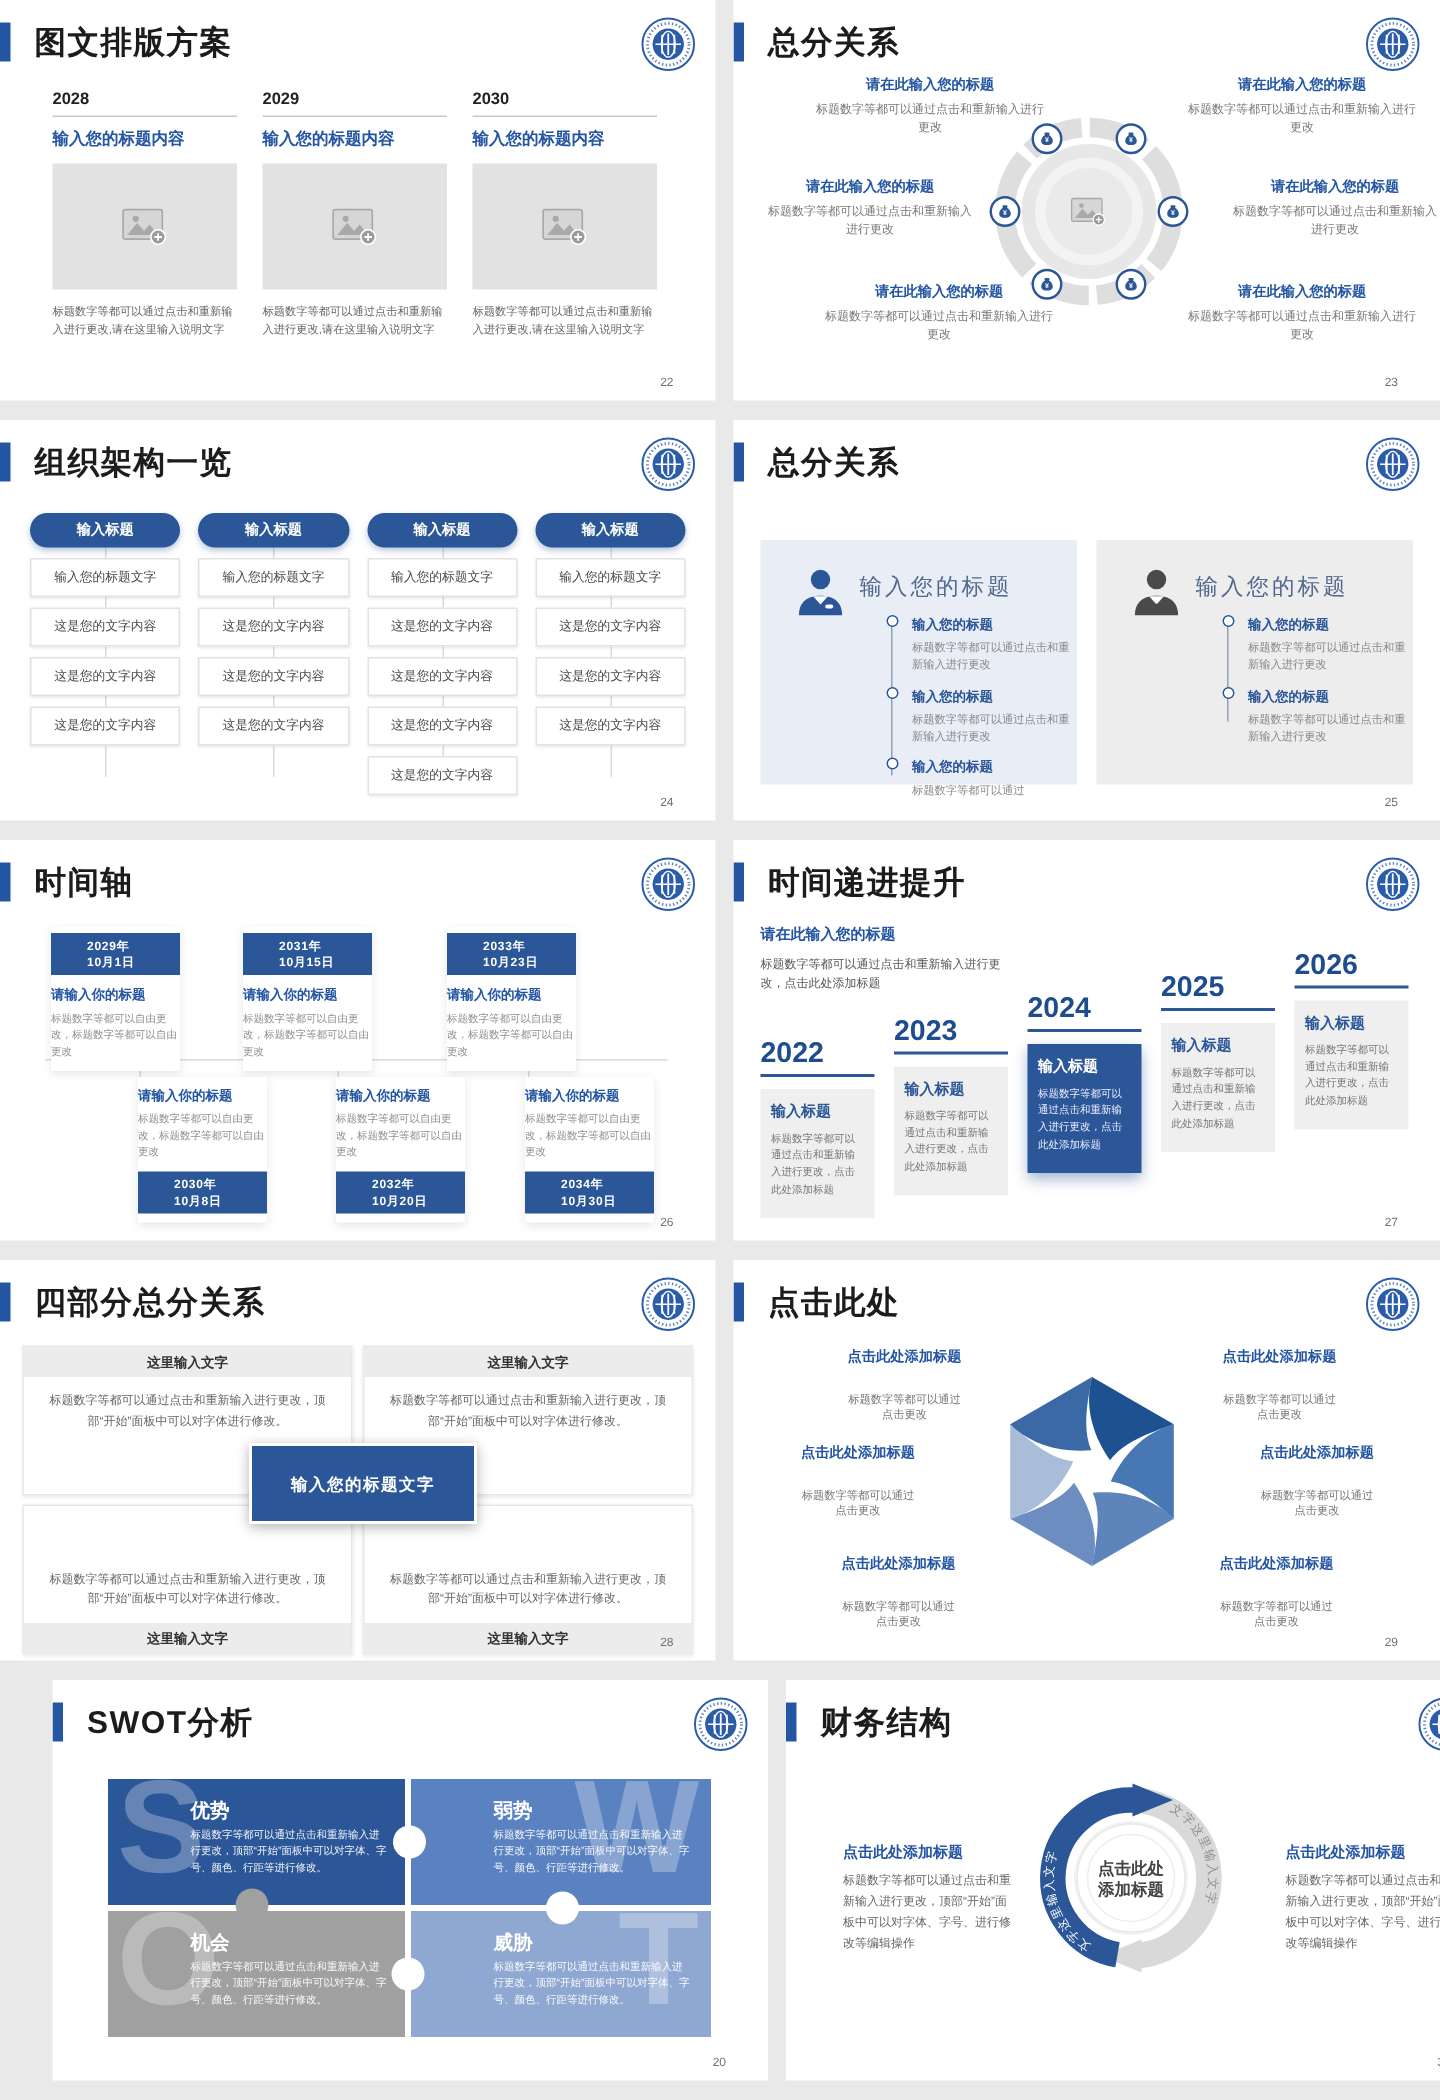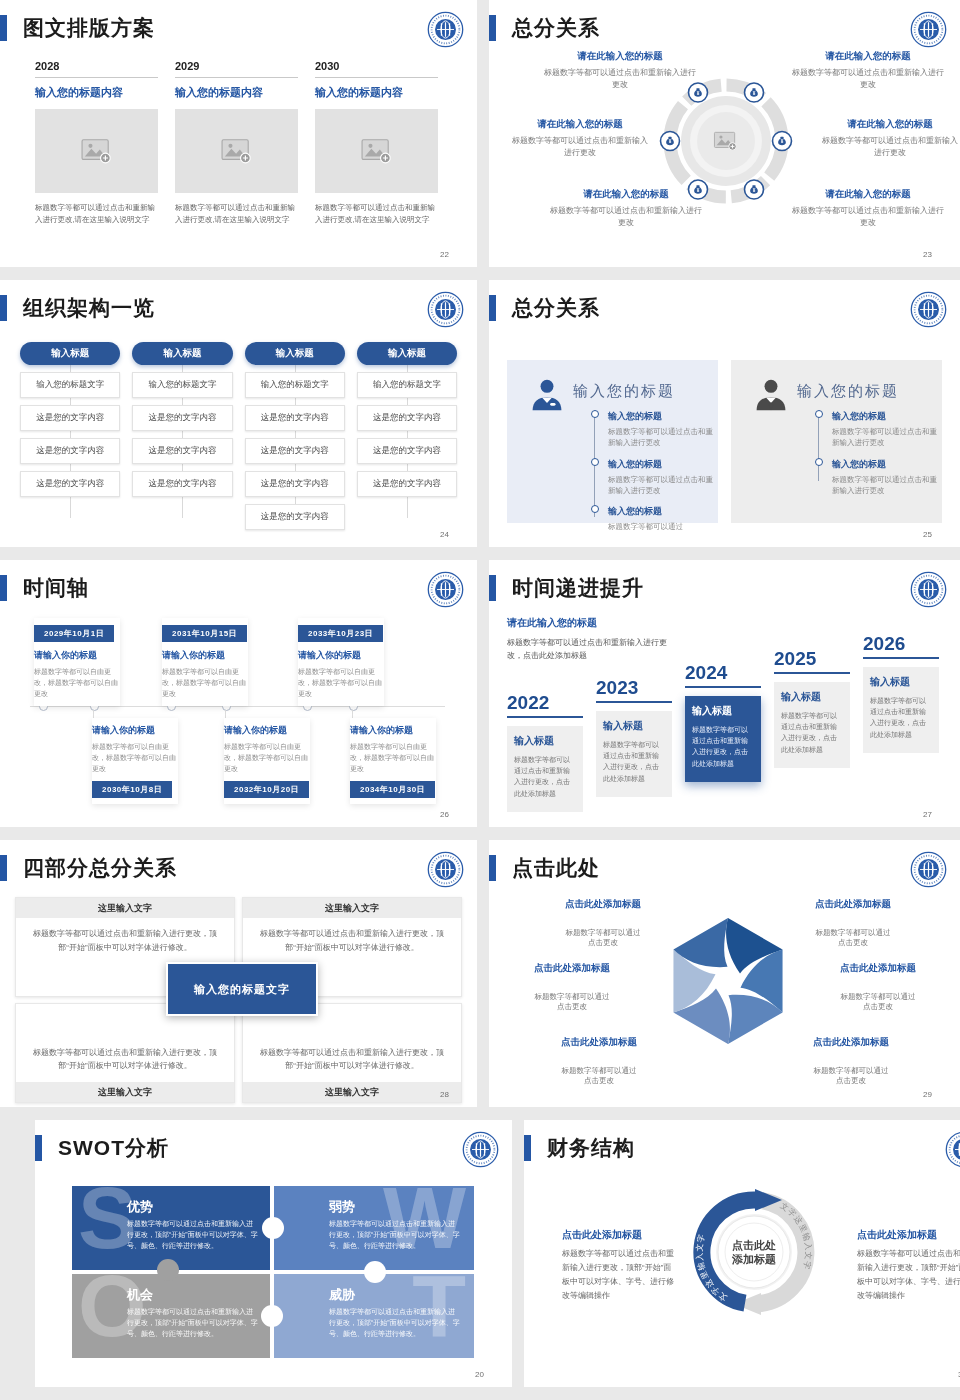--- a/index.html
+++ b/index.html
@@ -56,21 +56,21 @@
   .ti-t{font-size:9px;font-weight:bold;color:#2B5697;}
   .ti-b{margin-top:3px;font-size:7.5px;color:#8a8a8a;line-height:1.5;width:110px;}
   
   .axis{position:absolute;left:30px;right:32px;top:146px;height:1px;background:#dcdcdc;}
   .node{position:absolute;top:142px;width:7px;height:7px;border:1.5px solid #b4bdcb;border-radius:50%;background:#fff;}
   .conn{position:absolute;width:1px;background:#dcdcdc;}
   .tcard,.bcard{position:absolute;width:86px;background:#fff;box-shadow:0 2px 6px rgba(0,0,0,.10);padding:4px 0 6px 0;}
   .tcard{top:58px;}
   .bcard{top:158px;}
   .dbadge{display:inline-block;background:#2B5697;color:#fff;font-weight:bold;font-size:8px;
-    padding:3px 10px;letter-spacing:.5px;}
+    padding:3px 24px;letter-spacing:.5px;}
   .tl-t{margin-top:7px;font-size:9px;font-weight:bold;color:#2456A3;}
   .bcard .tl-t{margin-top:2px;}
   .tl-b{margin-top:4px;font-size:7px;color:#909090;line-height:1.6;}
   .bcard .dbadge{margin-top:6px;}
   
   .intro{position:absolute;left:18px;top:56px;width:162px;}
   .intro h4{margin:0;font-size:10px;color:#2456A3;}
   .intro p{margin:6px 0 0 0;font-size:8px;color:#555;line-height:1.65;}
   .step{position:absolute;width:76px;}
   .yr{font-size:19px;font-weight:bold;color:#1F4C8F;line-height:20px;}

